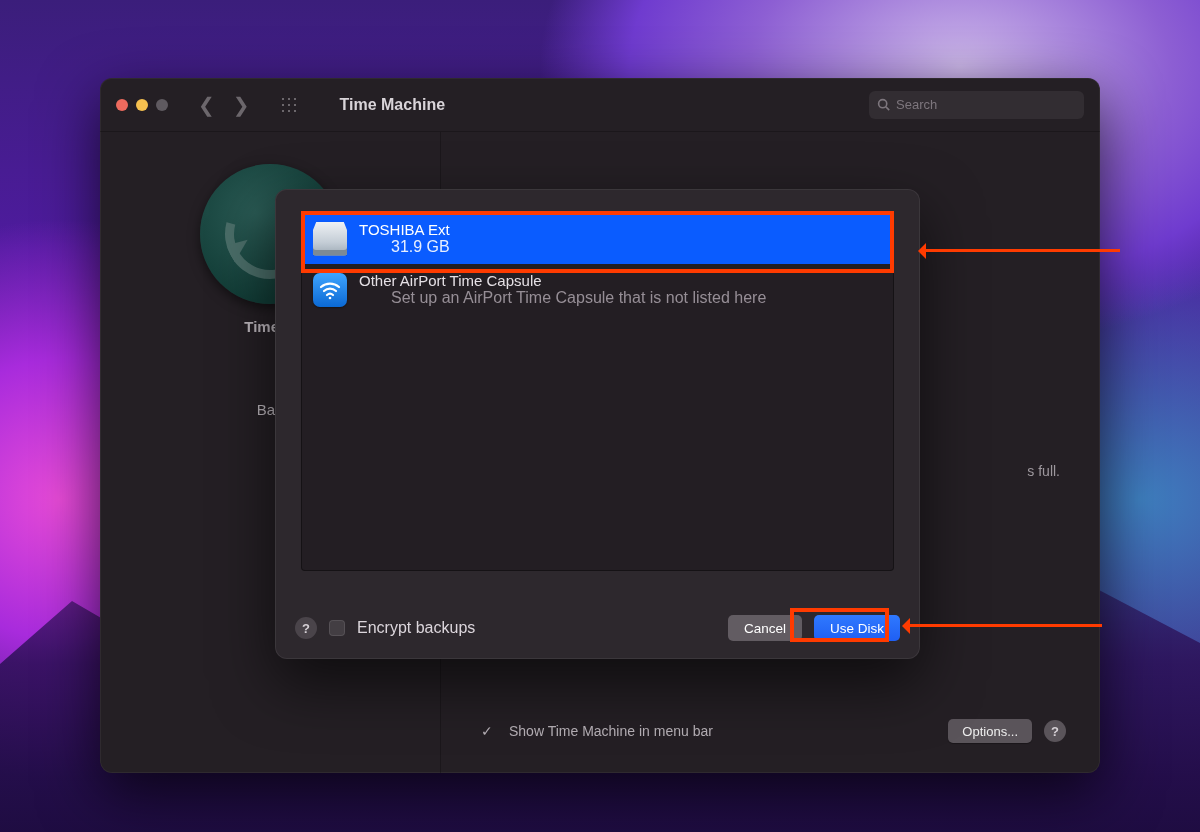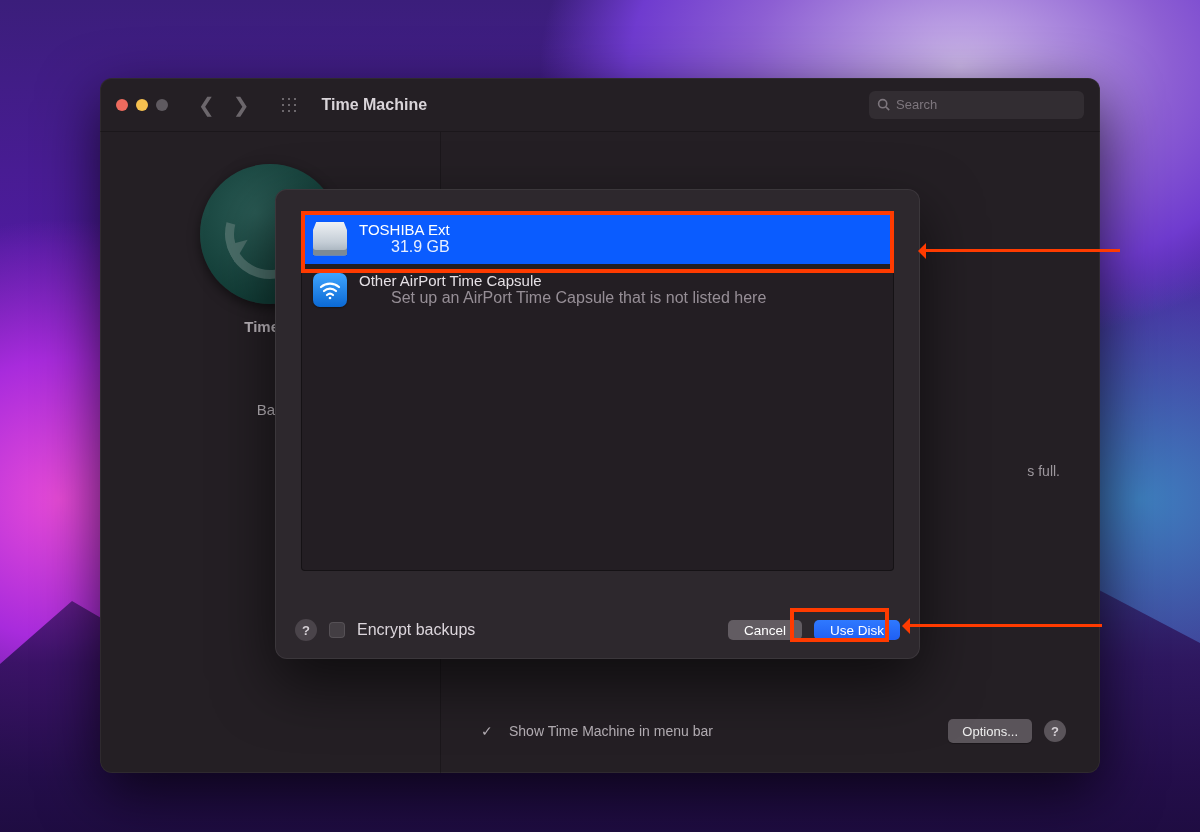--- a/index.html
+++ b/index.html
@@ -52,21 +52,21 @@
       radial-gradient(circle 1.5px at 3px 3px,#6c676c 100%,transparent 0),
       radial-gradient(circle 1.5px at 9px 3px,#6c676c 100%,transparent 0),
       radial-gradient(circle 1.5px at 15px 3px,#6c676c 100%,transparent 0),
       radial-gradient(circle 1.5px at 3px 9px,#6c676c 100%,transparent 0),
       radial-gradient(circle 1.5px at 9px 9px,#6c676c 100%,transparent 0),
       radial-gradient(circle 1.5px at 15px 9px,#6c676c 100%,transparent 0),
       radial-gradient(circle 1.5px at 3px 15px,#6c676c 100%,transparent 0),
       radial-gradient(circle 1.5px at 9px 15px,#6c676c 100%,transparent 0),
       radial-gradient(circle 1.5px at 15px 15px,#6c676c 100%,transparent 0);
   }
-  .titlebar .title { font-size:16px; font-weight:600; color:#d9d4d9; margin-left:8px; }
+  .titlebar .title { font-size:16px; font-weight:600; color:#d9d4d9; margin-left:26px; }
   .searchbox {
     margin-left:auto;
     background:#322d32;
     border-radius:6px;
     height:28px; width:215px;
     display:flex; align-items:center;
     padding:0 8px;
     color:#7d767d;
     gap:6px;
     font-size:13px;
@@ -208,21 +208,21 @@
   .airport-icon svg{width:24px;height:24px;}
 
   .sheet-footer{
     position:absolute;
     left:20px; right:20px; bottom:18px;
     display:flex; align-items:center; gap:12px;
   }
   .sheet-footer .help-dot{ background:#4a444a; }
   .sheet-footer .spacer{flex:1;}
   .btn {
-    height:20px; padding:0 16px;
+    height:26px; padding:0 16px;
     border-radius:5px;
     font-size:13.5px;
     display:inline-flex; align-items:center;
     cursor:default;
   }
   .btn.secondary{
     background:#625c62; color:#fff;
   }
   .btn.primary{
     background:linear-gradient(180deg,#2f79ff 0%,#1f5ff3 100%);

